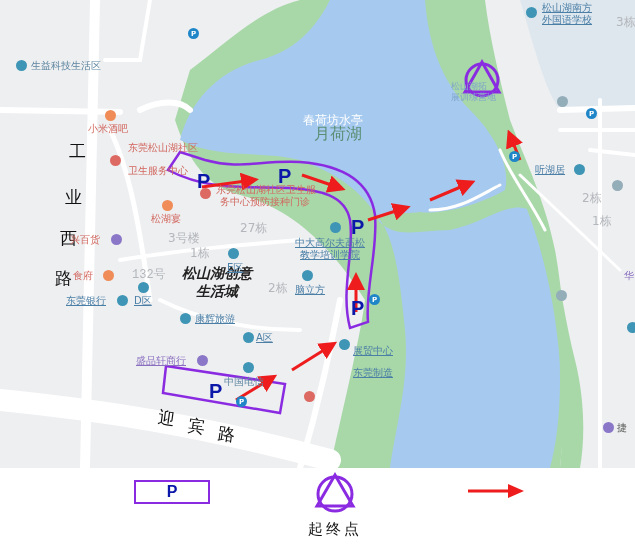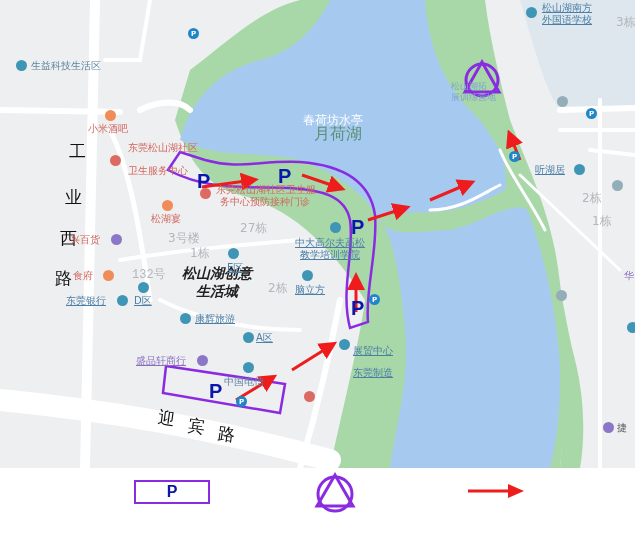--- a/index.html
+++ b/index.html
@@ -205,20 +205,21 @@
   <div class="leg-item" style="left:132px;top:12px;width:80px;">
     <div class="leg-p-box">P</div>
   </div>
   <div class="leg-item" style="left:295px;top:4px;width:80px;">
     <svg width="44" height="42" viewBox="0 0 44 42">
       <g stroke="#8a2be2" stroke-width="3" fill="none">
         <circle cx="22" cy="22" r="17"></circle>
         <path d="M22 3 L40 34 L4 34 Z"></path>
       </g>
     </svg>
+    <div class="leg-label" style="margin-top:2px;">起终点</div>
   </div>
   <div class="leg-item" style="left:446px;top:14px;width:100px;">
     <svg width="64" height="18" viewBox="0 0 64 18">
       <line x1="4" y1="9" x2="46" y2="9" stroke="#ee1c1c" stroke-width="3"></line>
       <path d="M44 2 L60 9 L44 16 Z" fill="#ee1c1c"></path>
     </svg>
   </div>
 </div>
 
 </body></html>

